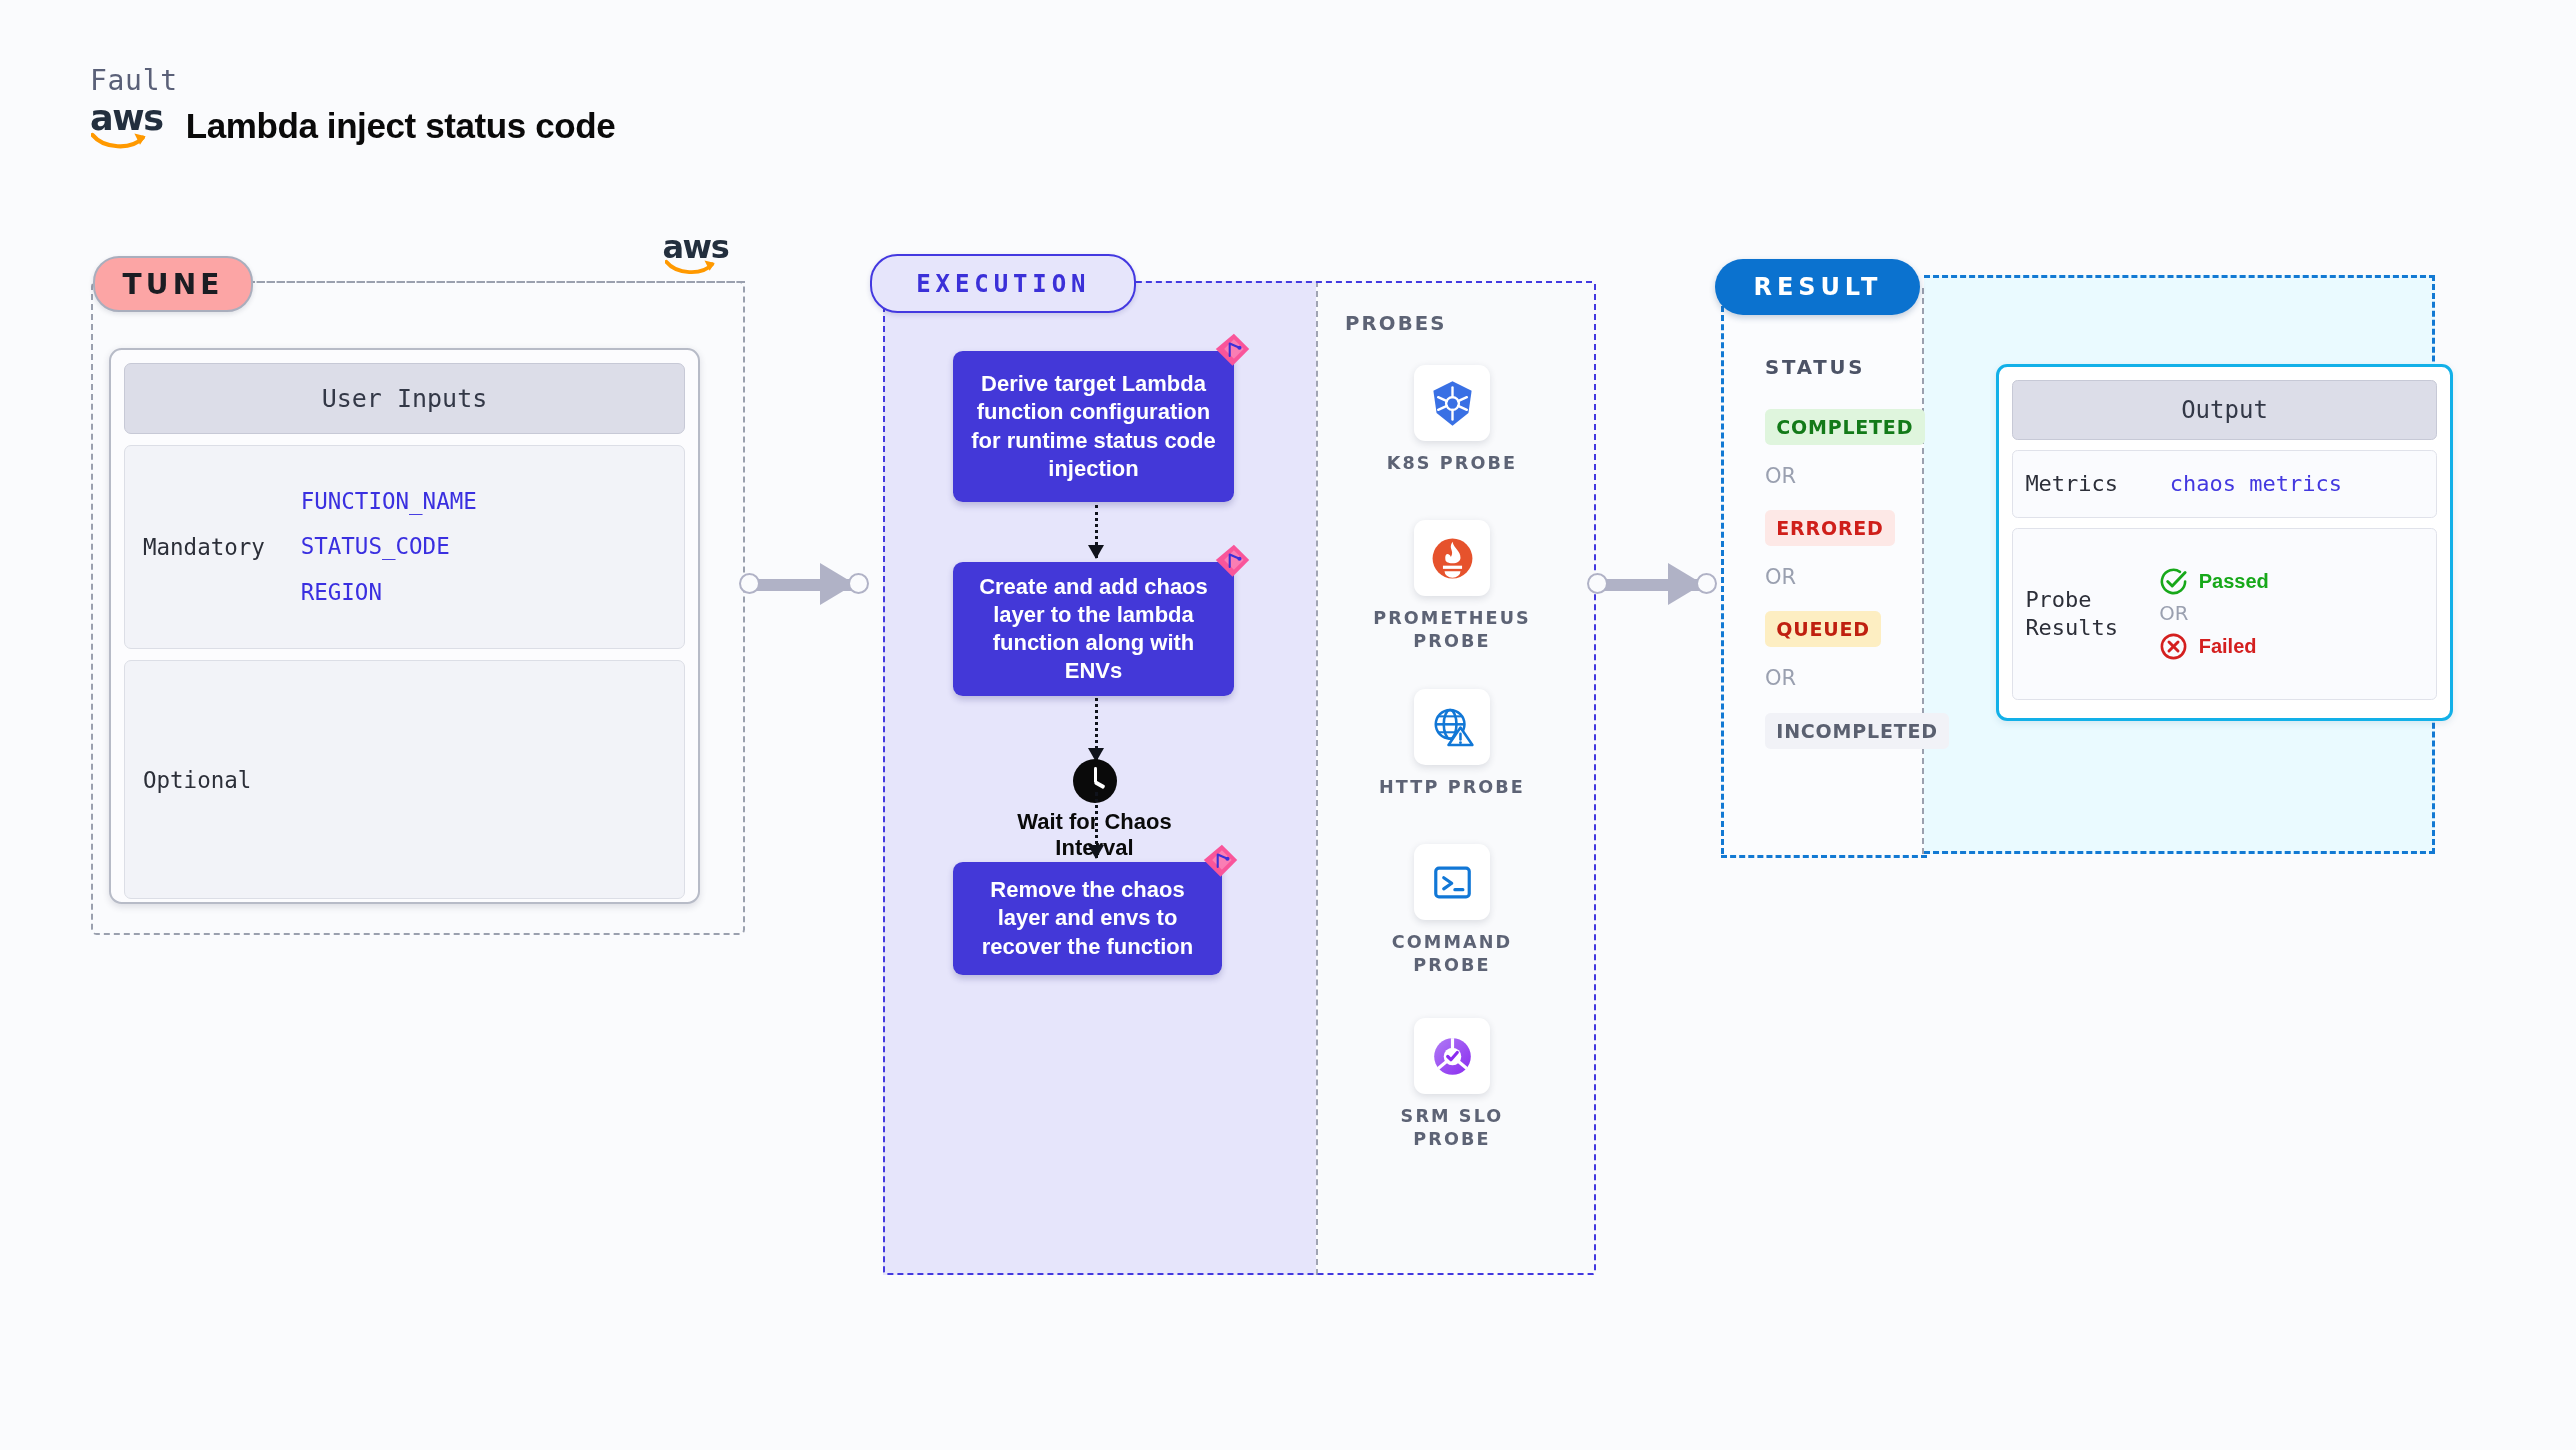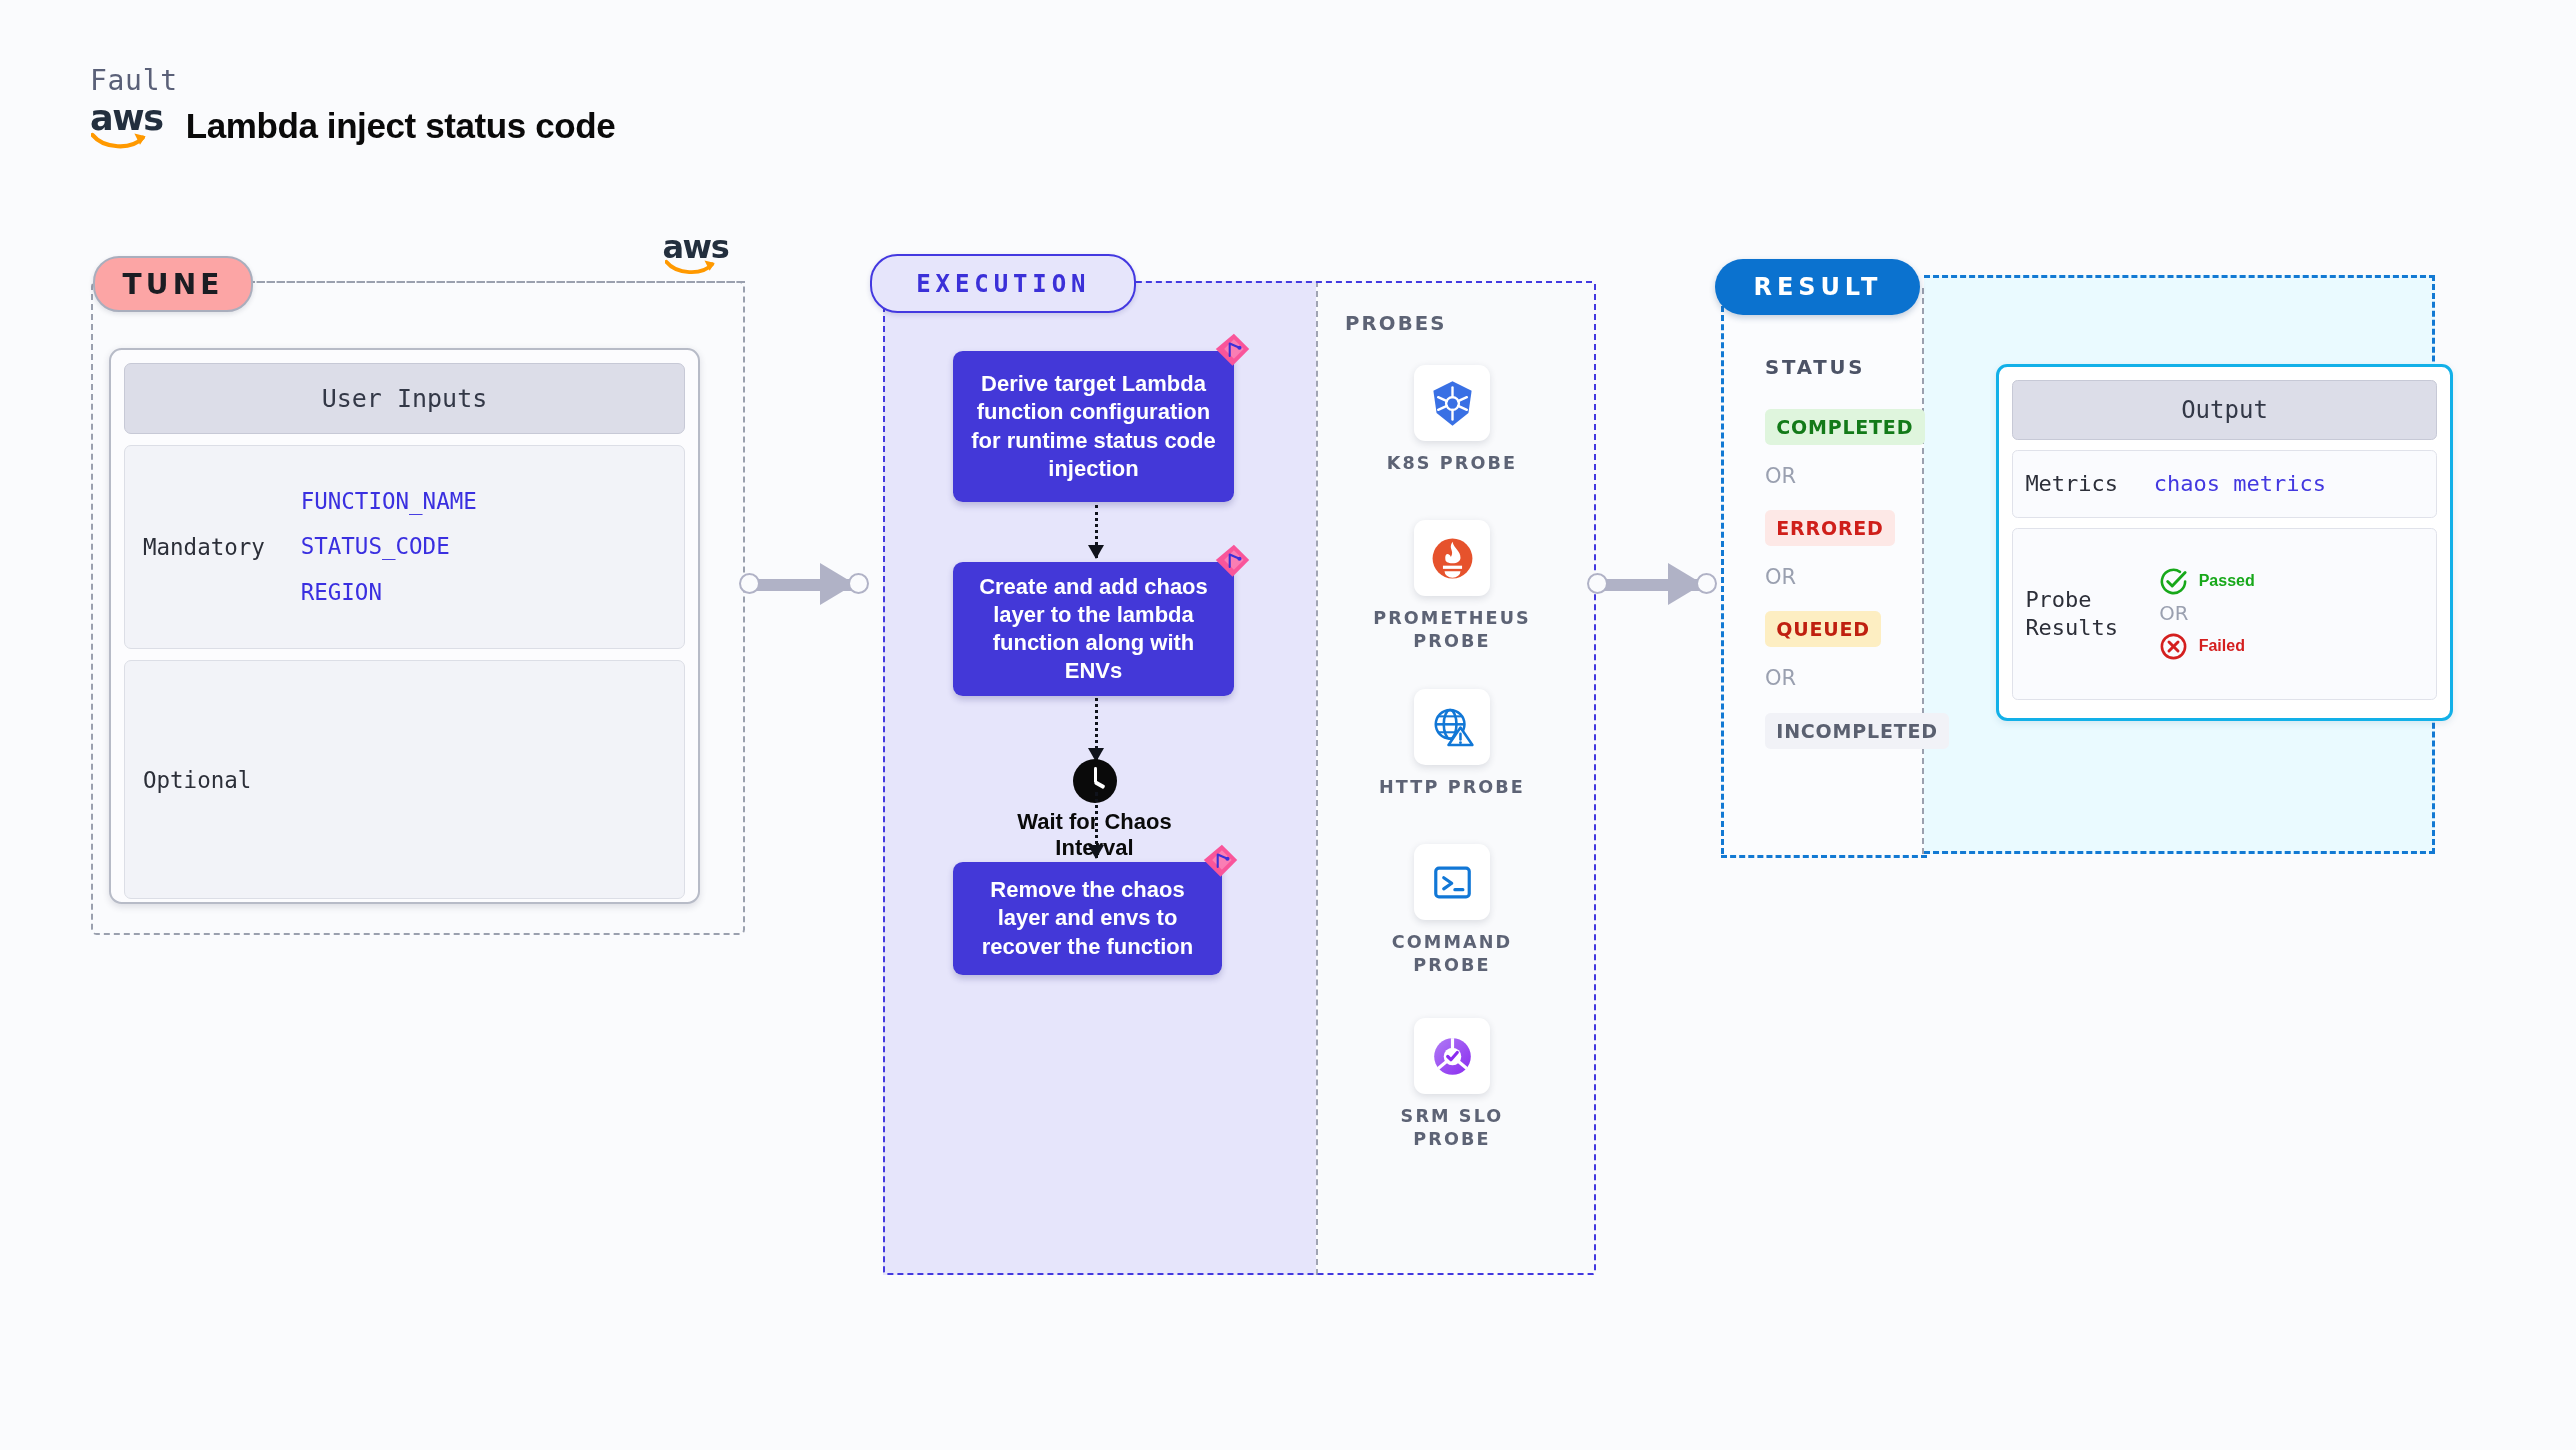--- a/index.html
+++ b/index.html
@@ -252,36 +252,36 @@
     box-shadow:0 2.1px 7px rgba(20,90,130,.10);
     box-sizing:border-box;padding:12.7px;
   }
   #output-header{
     height:58px;background:#dcdde8;border:0.7px solid #c7c9d6;border-radius:5.6px;
     display:flex;align-items:center;justify-content:center;
     font-family:"DejaVu Sans Mono", monospace;font-size:24px;color:#333847;
   }
   #metrics-row{
     margin-top:9.8px;height:68px;background:#fafbfe;border:0.7px solid #e0e2ea;
-    border-radius:5.6px;display:flex;align-items:center;box-sizing:border-box;
+    border-radius:5.6px;display:flex;align-items:center;box-sizing:border-box;gap:16px;
   }
   .out-label{
     width:141px;flex:0 0 141px;padding-left:12.7px;box-sizing:border-box;
     font-family:"DejaVu Sans Mono", monospace;font-size:22px;color:#2c2f39;line-height:1.25;
   }
   #metrics-value{
     font-family:"DejaVu Sans Mono", monospace;font-size:22px;color:#4338e0;
   }
   #probe-results-row{
     margin-top:9.8px;height:172px;background:#fafbfe;border:0.7px solid #e0e2ea;
     border-radius:5.6px;display:flex;align-items:center;box-sizing:border-box;
   }
   .pr-values{flex:1;display:flex;flex-direction:column;padding-left:4.2px;}
   .pr-line{display:flex;align-items:center;}
-  .pr-text{font-weight:bold;font-size:16px;margin-left:9.8px;}
+  .pr-text{font-weight:bold;font-size:20px;margin-left:9.8px;}
   .pr-passed .pr-text{color:#17a81a;}
   .pr-failed .pr-text{color:#d41f1f;}
   .pr-or{
     font-family:"DejaVu Sans", sans-serif;font-size:19.7px;color:#9aa0b0;
     margin:5.6px 0 5.6px 1.4px;
   }
 </style>
 </head>
 <body>
 

